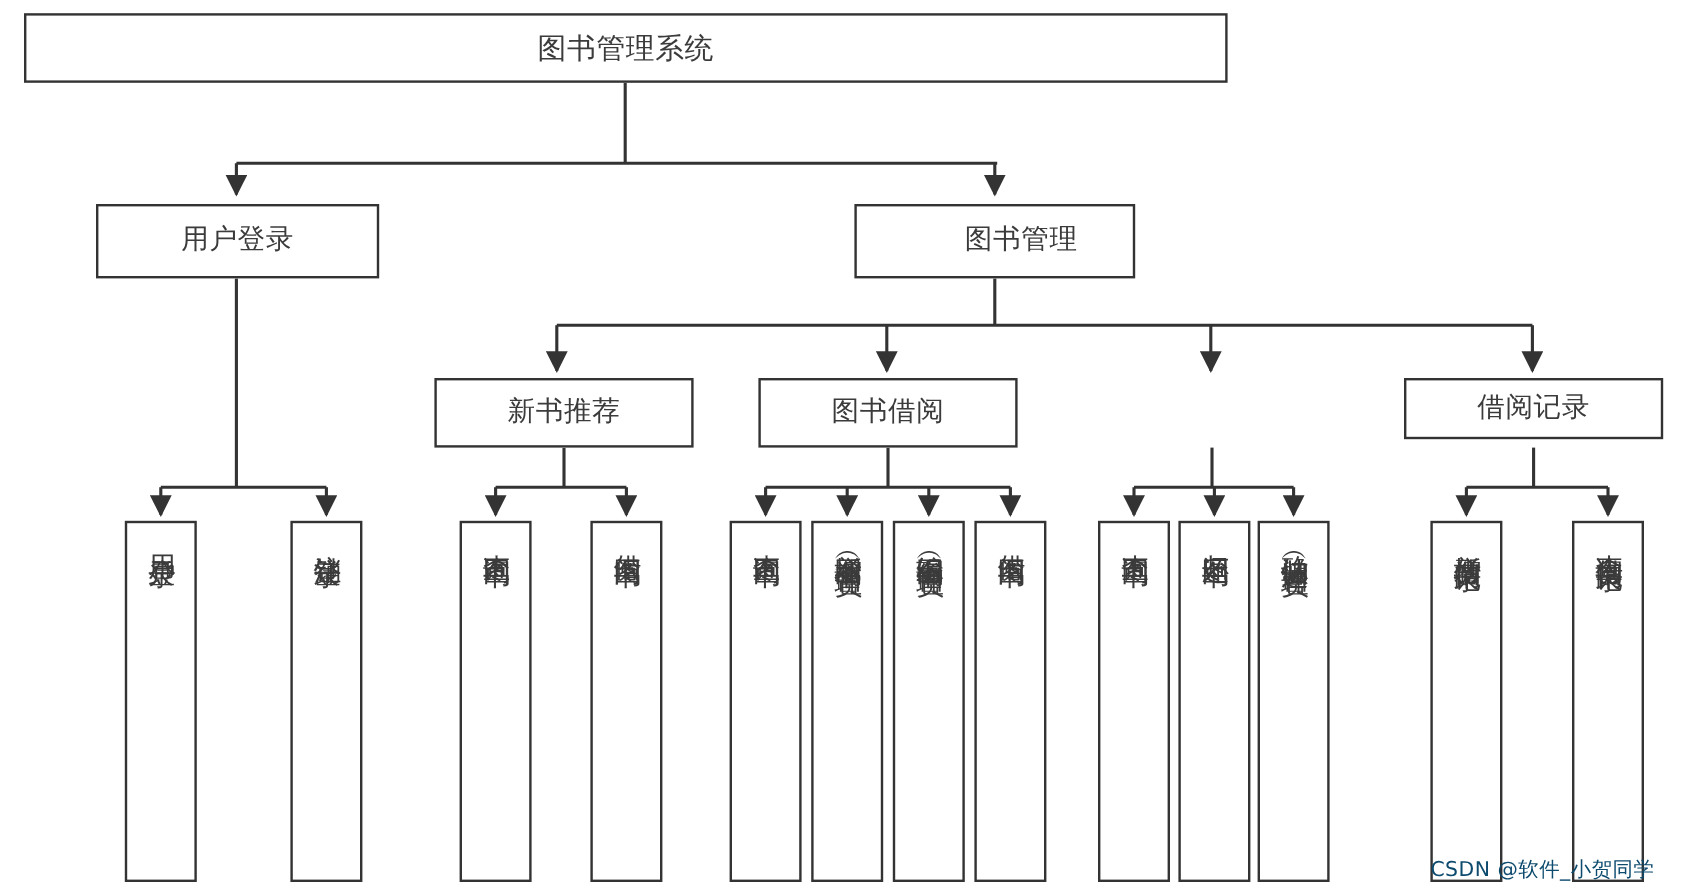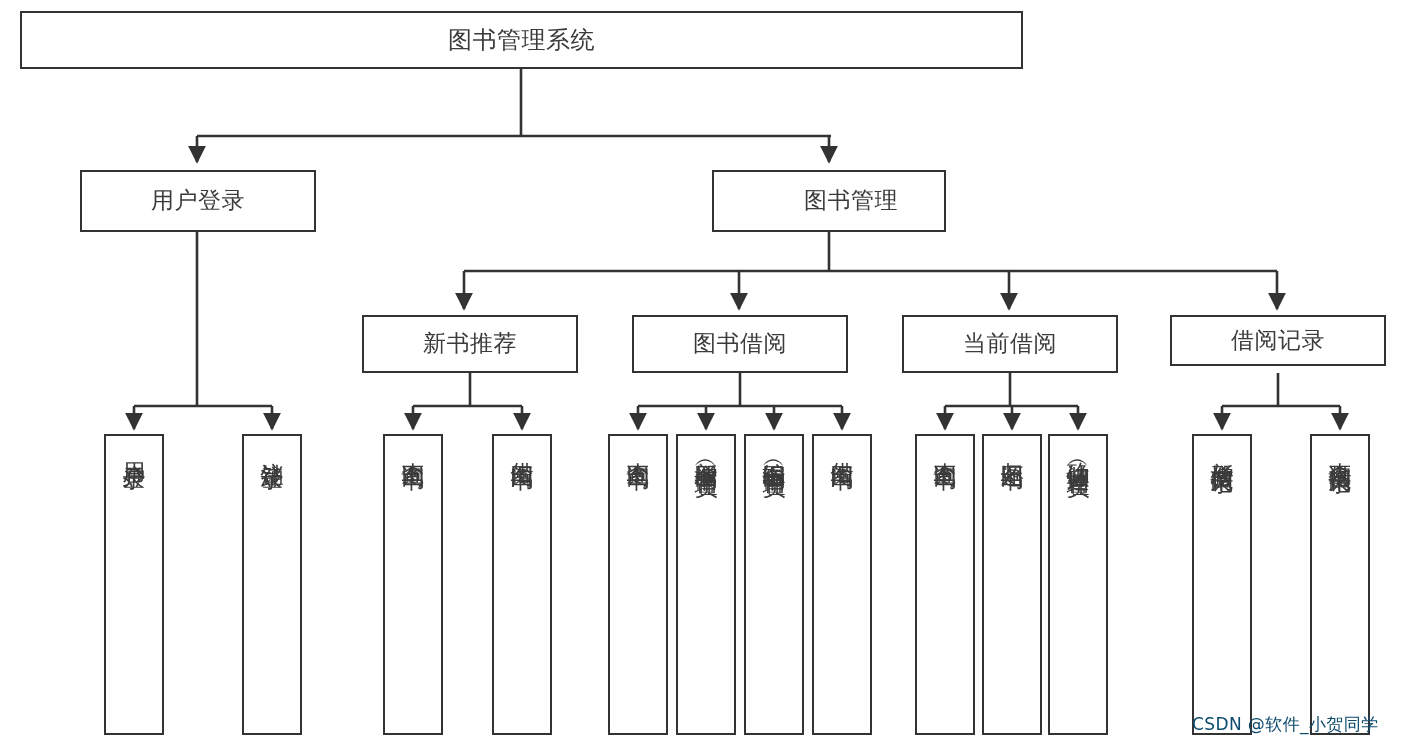--- a/index.html
+++ b/index.html
@@ -141,23 +141,20 @@
   </div>
 
   <div class="node horizontal" style="left:362px; top:315px; width:216px; height:58px;">
     <span class="label">新书推荐</span>
   </div>
 
   <div class="node horizontal" style="left:632px; top:315px; width:216px; height:58px;">
     <span class="label">图书借阅</span>
   </div>
 
-  <div class="node horizontal" style="left:902px; top:315px; width:216px; height:58px;">
-    <span class="label">当前借阅</span>
-  </div>
 
   <div class="node horizontal" style="left:1170px; top:315px; width:216px; height:51px;">
     <span class="label">借阅记录</span>
   </div>
 
   <div class="node vertical" style="left:104px; top:434px; width:60px; height:301px;">
     <span class="label">用户登录</span>
   </div>
 
   <div class="node vertical" style="left:242px; top:434px; width:60px; height:301px;">

